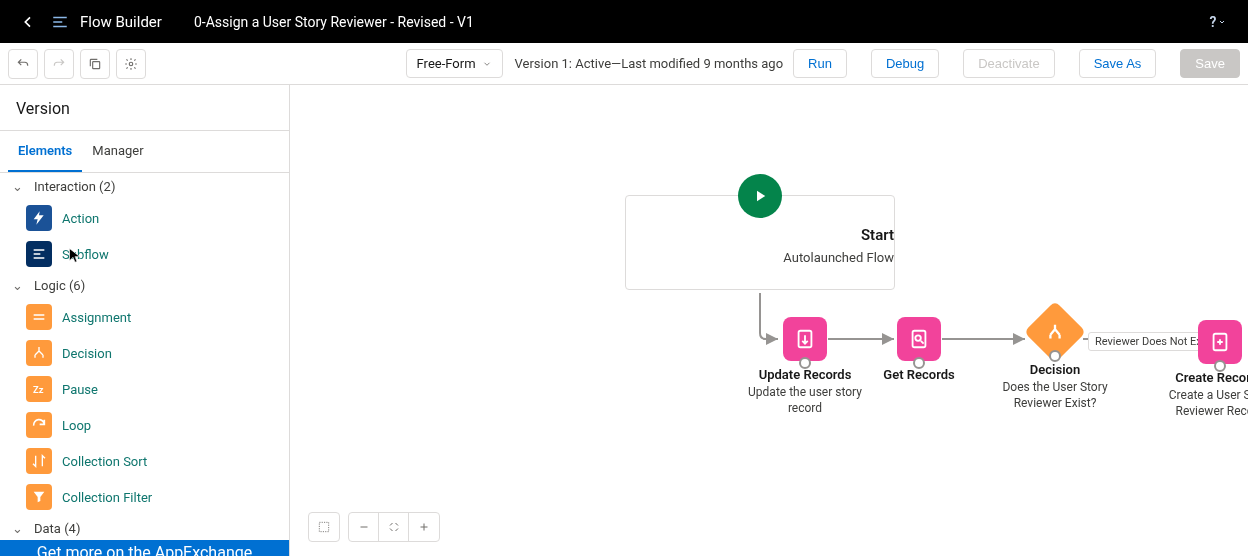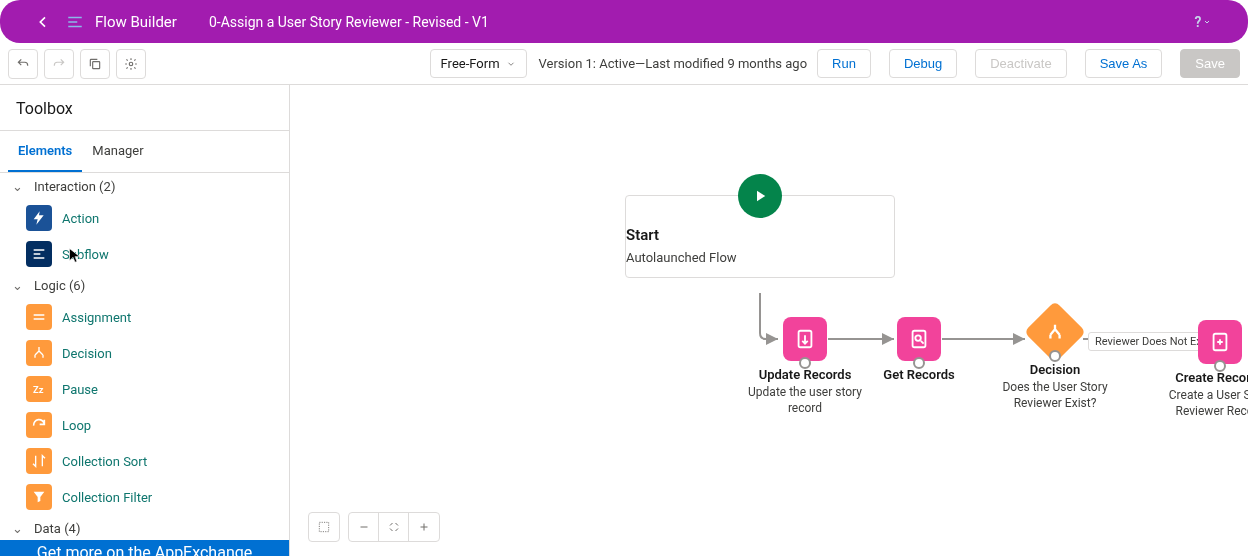--- a/index.html
+++ b/index.html
@@ -1,33 +1,33 @@
 <!DOCTYPE html>
 <html><head>
 <meta charset="utf-8">
 <style>
 * { box-sizing: border-box; margin: 0; padding: 0; }
 body { font-family: -apple-system, BlinkMacSystemFont, "Segoe UI", Roboto, Arial, sans-serif; font-size: 13px; color: #181818; width: 1248px; height: 556px; overflow: hidden; background: #fff; }
-.topbar { background: #a21caf; height: 43px; display: flex; align-items: center; color: #fff; padding: 0 31px; border-radius: 20px; }
+.topbar { background: #000000; height: 43px; display: flex; align-items: center; color: #fff; padding: 0 16px; }
 .back-btn { width: 24px; height: 24px; display: flex; align-items: center; justify-content: center; cursor: pointer; margin-right: 8px; }
 .app-icon { width: 24px; height: 24px; display: flex; align-items: center; justify-content: center; margin-right: 8px; }
 .app-title { font-size: 15px; font-weight: 400; margin-right: 32px; }
 .record-title { font-size: 14px; font-weight: 400; flex: 1; }
 .help-btn { width: 28px; height: 28px; display: flex; align-items: center; justify-content: center; cursor: pointer; }
 .toolbar { height: 42px; border-bottom: 1px solid #dddbda; display: flex; align-items: center; padding: 0 8px; background: #fff; }
 .tb-left { display: flex; gap: 6px; }
 .icon-btn { width: 30px; height: 30px; border: 1px solid #dddbda; border-radius: 4px; background: #fff; display: flex; align-items: center; justify-content: center; cursor: pointer; color: #706e6b; }
 .tb-spacer { flex: 1; }
 .mode-select { border: 1px solid #dddbda; border-radius: 4px; padding: 6px 10px; display: flex; align-items: center; gap: 6px; cursor: pointer; background: #fff; margin-right: 12px; }
 .version-text { color: #3e3e3c; font-size: 13px; margin-right: 10px; }
 .btn { border: 1px solid #dddbda; border-radius: 4px; padding: 6px 14px; background: #fff; cursor: pointer; font-size: 13px; }
 .btn-link { color: #0070d2; }
 .btn-disabled { color: #c9c7c5; }
 .btn-save { background: #c9c7c5; color: #fff; border-color: #c9c7c5; }
-.btn-group { display: flex; gap: 18px; }
+.btn-group { display: flex; gap: 24px; }
 
 .main { display: flex; height: calc(556px - 43px - 42px); }
 .sidebar { width: 290px; border-right: 1px solid #dddbda; display: flex; flex-direction: column; overflow: hidden; position: relative; }
 .toolbox-header { padding: 14px 16px 12px; font-size: 16px; font-weight: 400; border-bottom: 1px solid #dddbda; }
 .tabs { display: flex; border-bottom: 1px solid #dddbda; padding: 0 8px; }
 .tab { padding: 12px 10px; cursor: pointer; color: #3e3e3c; font-size: 13px; border-bottom: 2px solid transparent; }
 .tab.active { color: #0070d2; border-bottom-color: #0070d2; font-weight: 600; }
 .palette { flex: 1; overflow-y: auto; padding-bottom: 30px; }
 .section-hdr { display: flex; align-items: center; padding: 6px 12px; gap: 8px; cursor: pointer; }
 .section-hdr .chev { width: 14px; color: #706e6b; }
@@ -41,21 +41,21 @@
 .icon-assign { background: #ff9a3c; }
 .icon-decision { background: #ff9a3c; }
 .icon-pause { background: #ff9a3c; }
 .icon-loop { background: #ff9a3c; }
 .icon-colsort { background: #ff9a3c; }
 .icon-colfilter { background: #ff9a3c; }
 .icon-data { background: #f2439b; }
 .sb-banner { position:absolute; bottom:0; left:0; right:0; background:#0070d2; color:#fff; font-size:16px; text-align:center; padding:3px 0 0; height:16px; overflow:hidden; }
 
 .canvas { flex: 1; position: relative; background: #fff; overflow: hidden; }
-.start-card { position: absolute; left: 335px; top: 110px; width: 270px; border: 1px solid #dddbda; border-radius: 4px; text-align: left; padding-top: 30px; padding-bottom: 12px; background: #fff; }
+.start-card { position: absolute; left: 335px; top: 110px; width: 270px; border: 1px solid #dddbda; border-radius: 4px; text-align: right; padding-top: 30px; padding-bottom: 24px; background: #fff; }
 .start-circle { position: absolute; left: 50%; top: -22px; transform: translateX(-50%); width: 44px; height: 44px; border-radius: 50%; background: #04844b; display: flex; align-items: center; justify-content: center; }
 .start-title { font-size: 15px; font-weight: 600; margin-bottom: 6px; }
 .start-sub { font-size: 13px; color: #3e3e3c; }
 .node { position: absolute; width: 130px; text-align: center; }
 .node-icon { width: 44px; height: 44px; border-radius: 8px; margin: 0 auto 6px; background: #f2439b; display: flex; align-items: center; justify-content: center; position: relative; }
 .node-icon.diamond-shape { transform: rotate(45deg); border-radius: 6px; background: #ff9a3c; }
 .node-icon.diamond-shape svg { transform: rotate(-45deg); }
 .node-handle { position: absolute; width: 12px; height: 12px; border: 2px solid #969492; background: #fff; border-radius: 50%; left: 50%; margin-left:-6px; bottom: -8px; }
 .node-title { font-weight: 600; font-size: 13px; margin-bottom: 2px; }
 .node-sub { font-size: 12px; color: #3e3e3c; line-height: 1.35; }
@@ -130,21 +130,21 @@
     <button class="btn btn-link">Run</button>
     <button class="btn btn-link">Debug</button>
     <button class="btn btn-disabled">Deactivate</button>
     <button class="btn btn-link">Save As</button>
     <button class="btn btn-save">Save</button>
   </div>
 </div>
 
 <div class="main">
   <div class="sidebar">
-    <div class="toolbox-header">Toolbox</div>
+    <div class="toolbox-header">Version</div>
     <div class="tabs">
       <div class="tab active">Elements</div>
       <div class="tab">Manager</div>
     </div>
     <div class="palette">
       <div class="section-hdr">
         <span class="chev">⌄</span>
         <span class="lbl">Interaction (2)</span>
       </div>
       <div class="palette-item">

